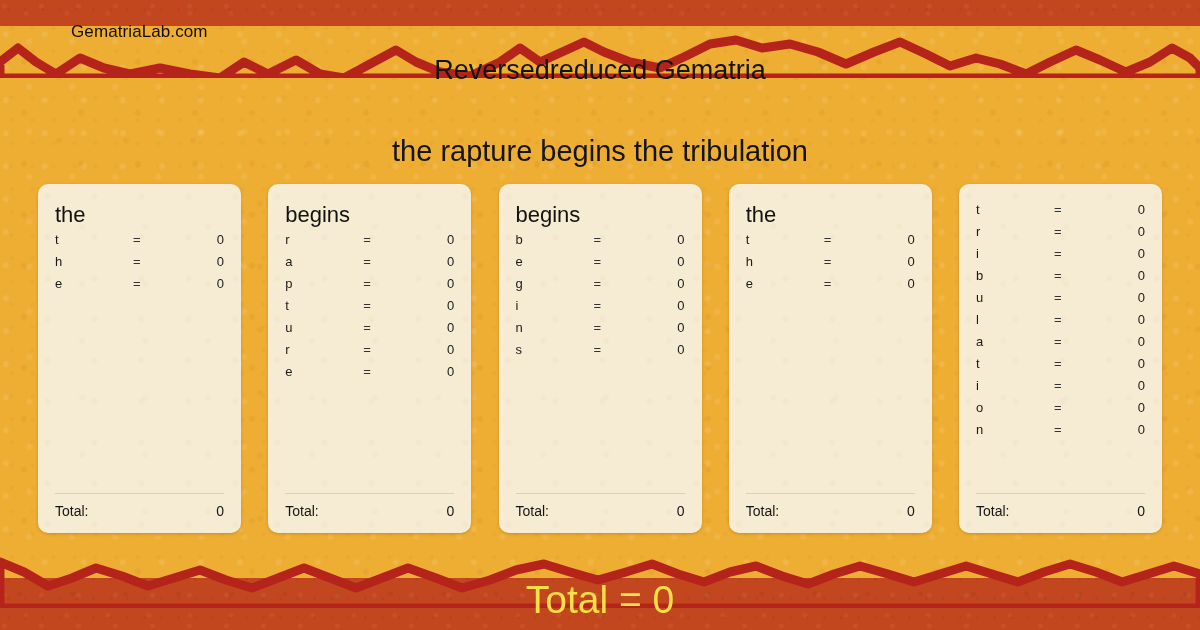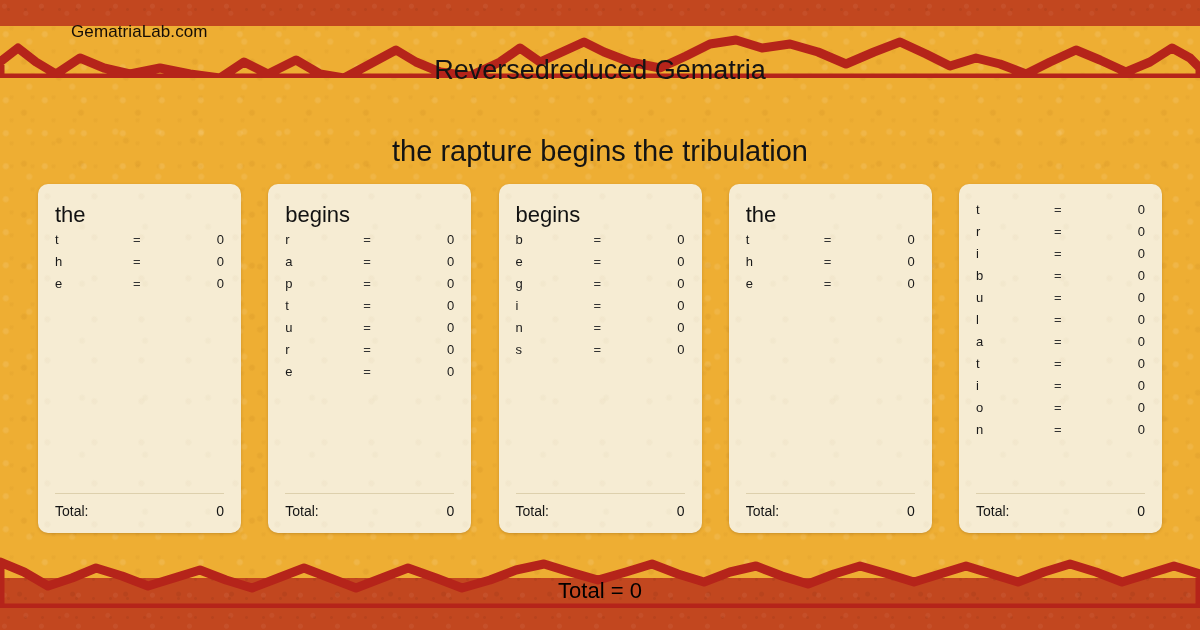--- a/index.html
+++ b/index.html
@@ -71,22 +71,22 @@
     letter-spacing: .1px;
     z-index: 6;
     margin-left: 31px;
   }
   .footer-total {
     position: absolute;
     left: 0;
     right: 0;
     top: 578px;
     text-align: center;
-    font-size: 22px;
-    color: #000000;
+    font-size: 39px;
+    color: #fde047;
     z-index: 6;
   }
 
   
   .title-wrap {
     position: absolute;
     left: 0;
     right: 0;
     top: 54px;
     text-align: center;

